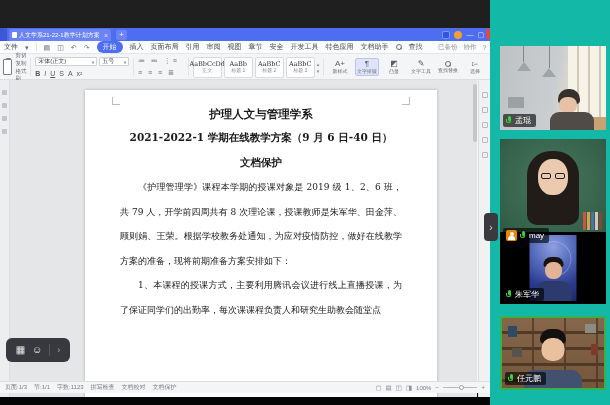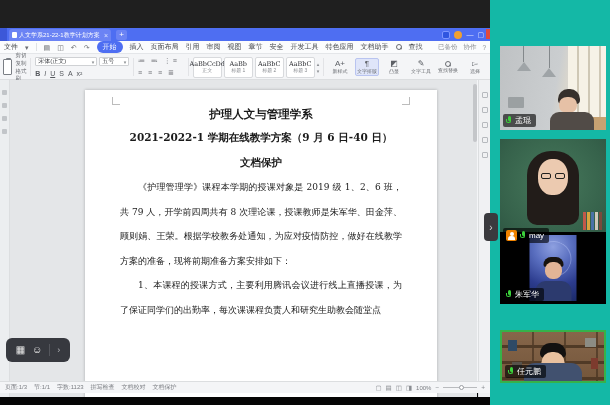--- a/index.html
+++ b/index.html
@@ -101,21 +101,21 @@
   .dock .d-smile{color:#e8e8e8;font-size:10px;line-height:1;}
   .dock .d-smile::before{content:"☺";}
   .dock .d-sep{width:1px;height:12px;background:#54565c;}
   .dock .d-chev{color:#b5b7bb;font-size:9px;line-height:1;}
   .collapse-tab{position:absolute;left:484px;top:213px;width:14px;height:28px;background:#3a3a3e;border-radius:4px;
                 color:#d5d5d5;font-size:10px;display:flex;align-items:center;justify-content:center;z-index:40;}
   
   .sidebar{position:absolute;left:490px;top:0;width:120px;height:405px;background:#14b8a6;}
   .tile{position:absolute;left:10px;width:106px;background:#000;overflow:hidden;}
   .t1{top:46px;height:84px;} .t2{top:139px;height:107px;} .t3{top:232px;height:72px;}
-  .t4{top:330px;height:53px;border:2px solid #35b24a;box-sizing:border-box;text-align:center;}
+  .t4{top:316px;height:74px;border:2px solid #35b24a;box-sizing:border-box;text-align:center;}
   .nameplate{position:absolute;left:3px;bottom:3px;display:flex;align-items:center;gap:3px;
              background:rgba(0,0,0,.62);padding:2px 5px 2px 3px;border-radius:2px;z-index:5;}
   .nameplate .nm{font-size:8px;color:#fff;line-height:1;white-space:nowrap;}
   .mic{position:relative;width:6px;height:9px;flex:0 0 auto;}
   .mic::before{content:"";position:absolute;left:1.5px;top:0;width:3px;height:5px;background:#3bd23b;border-radius:1.5px;}
   .mic::after{content:"";position:absolute;left:0;top:2.5px;width:5px;height:4px;border:1px solid #3bd23b;border-top:none;
               border-radius:0 0 3px 3px;box-sizing:border-box;}
   .hostbadge{position:relative;width:11px;height:11px;background:#f08300;border-radius:2px;flex:0 0 auto;}
   .hostbadge::before{content:"";position:absolute;left:3.5px;top:1.5px;width:4px;height:4px;border-radius:50%;background:#fff;}
   .hostbadge::after{content:"";position:absolute;left:2px;bottom:1px;width:7px;height:4px;border-radius:3px 3px 0 0;background:#fff;}

